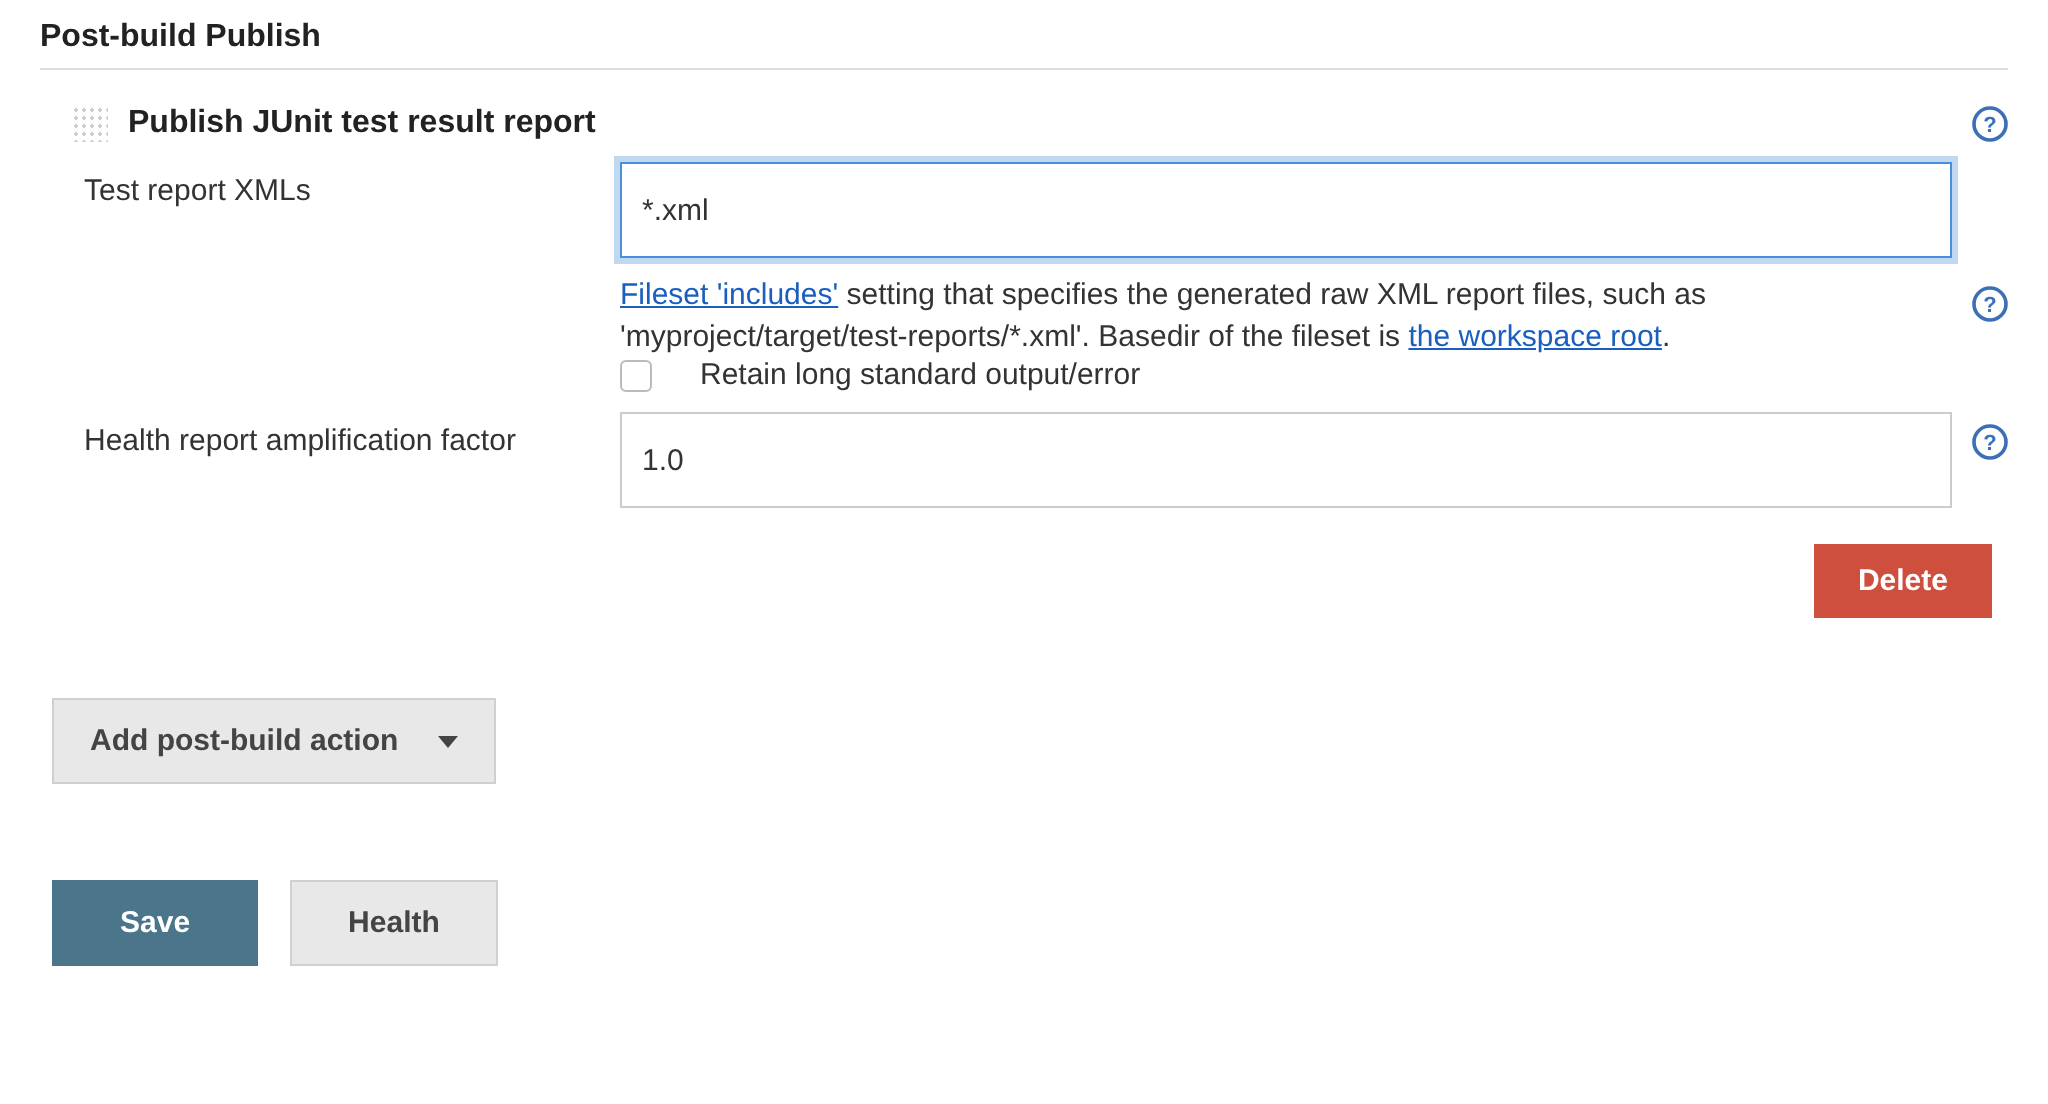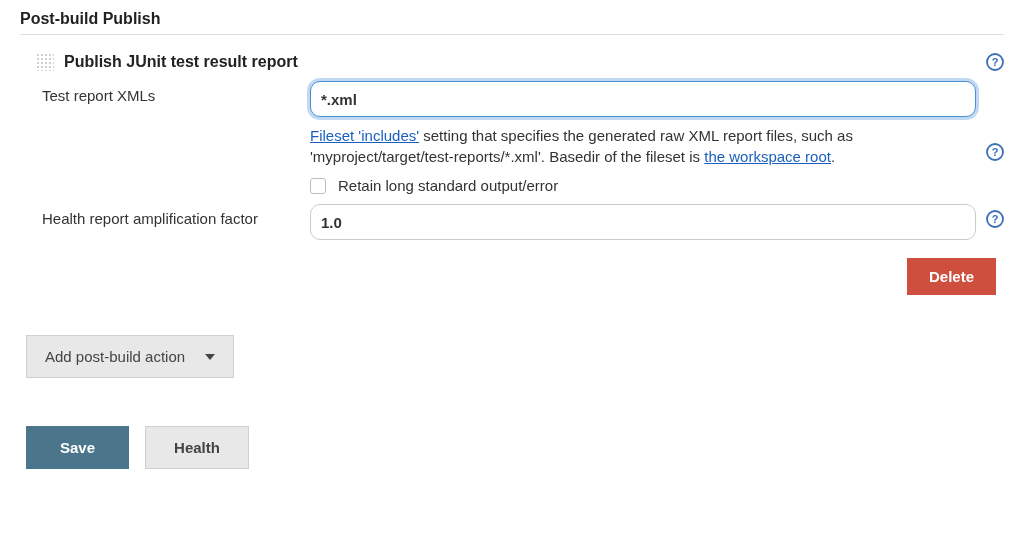--- a/index.html
+++ b/index.html
@@ -65,27 +65,26 @@
       padding-top: 6px;
     }
     .form-field {
       flex: 1;
       display: flex;
       align-items: flex-start;
     }
     .form-field-inner { flex: 1; }
     .input-text {
       width: 100%;
-      height: 36px;
+      height: 48px;
       border: 1px solid #ccc;
-      border-radius: 10px;
+      border-radius: 0;
       padding: 6px 10px;
       font-size: 15px;
       color: #333;
-      font-weight: bold;
     }
     .input-text.focused {
       border: 1px solid #4a90d9;
       box-shadow: 0 0 0 3px rgba(74,144,217,0.35);
       outline: none;
     }
     .help-col {
       width: 28px;
       display: flex;
       justify-content: flex-end;
@@ -98,21 +97,22 @@
       margin-top: 8px;
       line-height: 1.4;
     }
     .hint-text a {
       color: #1a5fbf;
       text-decoration: underline;
     }
     .checkbox-row {
       display: flex;
       align-items: center;
-      margin-top: 10px;
+      margin-top: 0;
+      gap: 12px;
     }
     .checkbox {
       width: 16px;
       height: 16px;
       border: 1px solid #bbb;
       border-radius: 3px;
       margin-right: 12px;
       background: #fff;
     }
     .checkbox-label {
@@ -140,21 +140,21 @@
       cursor: pointer;
     }
     .add-row {
       margin-top: 40px;
       padding-left: 6px;
     }
     .btn-dropdown {
       background: #e8e8e8;
       border: 1px solid #d0d0d0;
       color: #444;
-      font-weight: normal;
+      font-weight: bold;
       font-size: 15px;
       padding: 12px 18px;
       cursor: pointer;
       display: inline-flex;
       align-items: center;
     }
     .caret {
       margin-left: 20px;
       width: 0; height: 0;
       border-left: 5px solid transparent;

